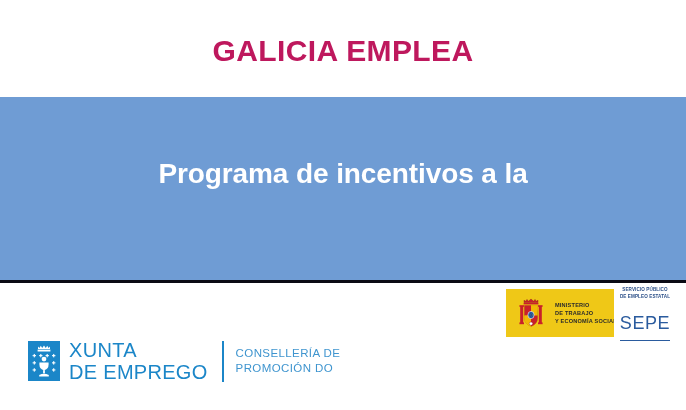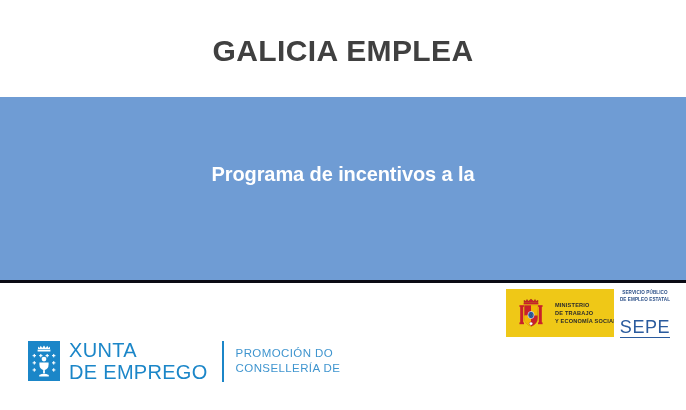--- a/index.html
+++ b/index.html
@@ -21,21 +21,21 @@
     display: flex;
     align-items: center;
     justify-content: center;
     background: #ffffff;
   }
   .main-title {
     font-family: "Liberation Sans", sans-serif;
     font-size: 30px;
     font-weight: bold;
     letter-spacing: 0.4px;
-    color: #404040;
+    color: #be185d;
     line-height: 1;
     margin: 10px;
     padding-top: 4px;
     text-align: right;
   }
 
   
   .banner {
     height: 186px;
     background: #6f9cd4;
@@ -44,21 +44,21 @@
     justify-content: center;
     border-bottom: 3px solid #0a0a14;
     box-sizing: border-box;
     position: relative;
   }
   .banner-text {
     text-align: center;
     color: #ffffff;
     font-family: "Liberation Sans", sans-serif;
     font-weight: bold;
-    font-size: 20px;
+    font-size: 28px;
     line-height: 1.36;
     letter-spacing: -0.1px;
     padding-bottom: 28px;
     margin: 16px;
   }
   .banner-text .ln {
     display: block;
     white-space: nowrap;
   }
 
@@ -171,21 +171,21 @@
   .sepe-top span { display: block; white-space: nowrap; }
   .sepe-wordmark {
     color: #2a5b9e;
     font-family: "Liberation Sans", sans-serif;
     font-size: 18px;
     font-weight: normal;
     letter-spacing: 0.6px;
     line-height: 1;
     margin-top: 14px;
     border-bottom: 1.5px solid #2a5b9e;
-    padding-bottom: 1px;
+    padding-bottom: 8px;
   }
 </style>
 </head>
 <body>
 
 <div class="title-area">
   <h1 class="main-title">GALICIA EMPLEA</h1>
 </div>
 
 <div class="banner">
@@ -240,22 +240,22 @@
     </div>
 
     <div class="xunta-words">
       <span>XUNTA</span>
       <span>DE EMPREGO</span>
     </div>
 
     <div class="lockup-divider"></div>
 
     <div class="conselleria">
+      <span>CONSELLERÍA DE</span>
       <span>PROMOCIÓN DO</span>
-      <span>CONSELLERÍA DE</span>
     </div>
   </div>
 
   <div class="gov-logos">
 
     <div class="ministerio">
       <div class="ministerio-shield">
         <svg width="38" height="38" viewBox="0 0 38 38" aria-hidden="true">
 
           <path d="M12 8.5 L12 6.2 L13.6 7.3 L15 5.4 L16.4 7.3 L19 5 L21.6 7.3 L23 5.4 L24.4 7.3 L26 6.2 L26 8.5 Z" fill="#c9202a" stroke="#8a1a1f" stroke-width="0.4"></path>

